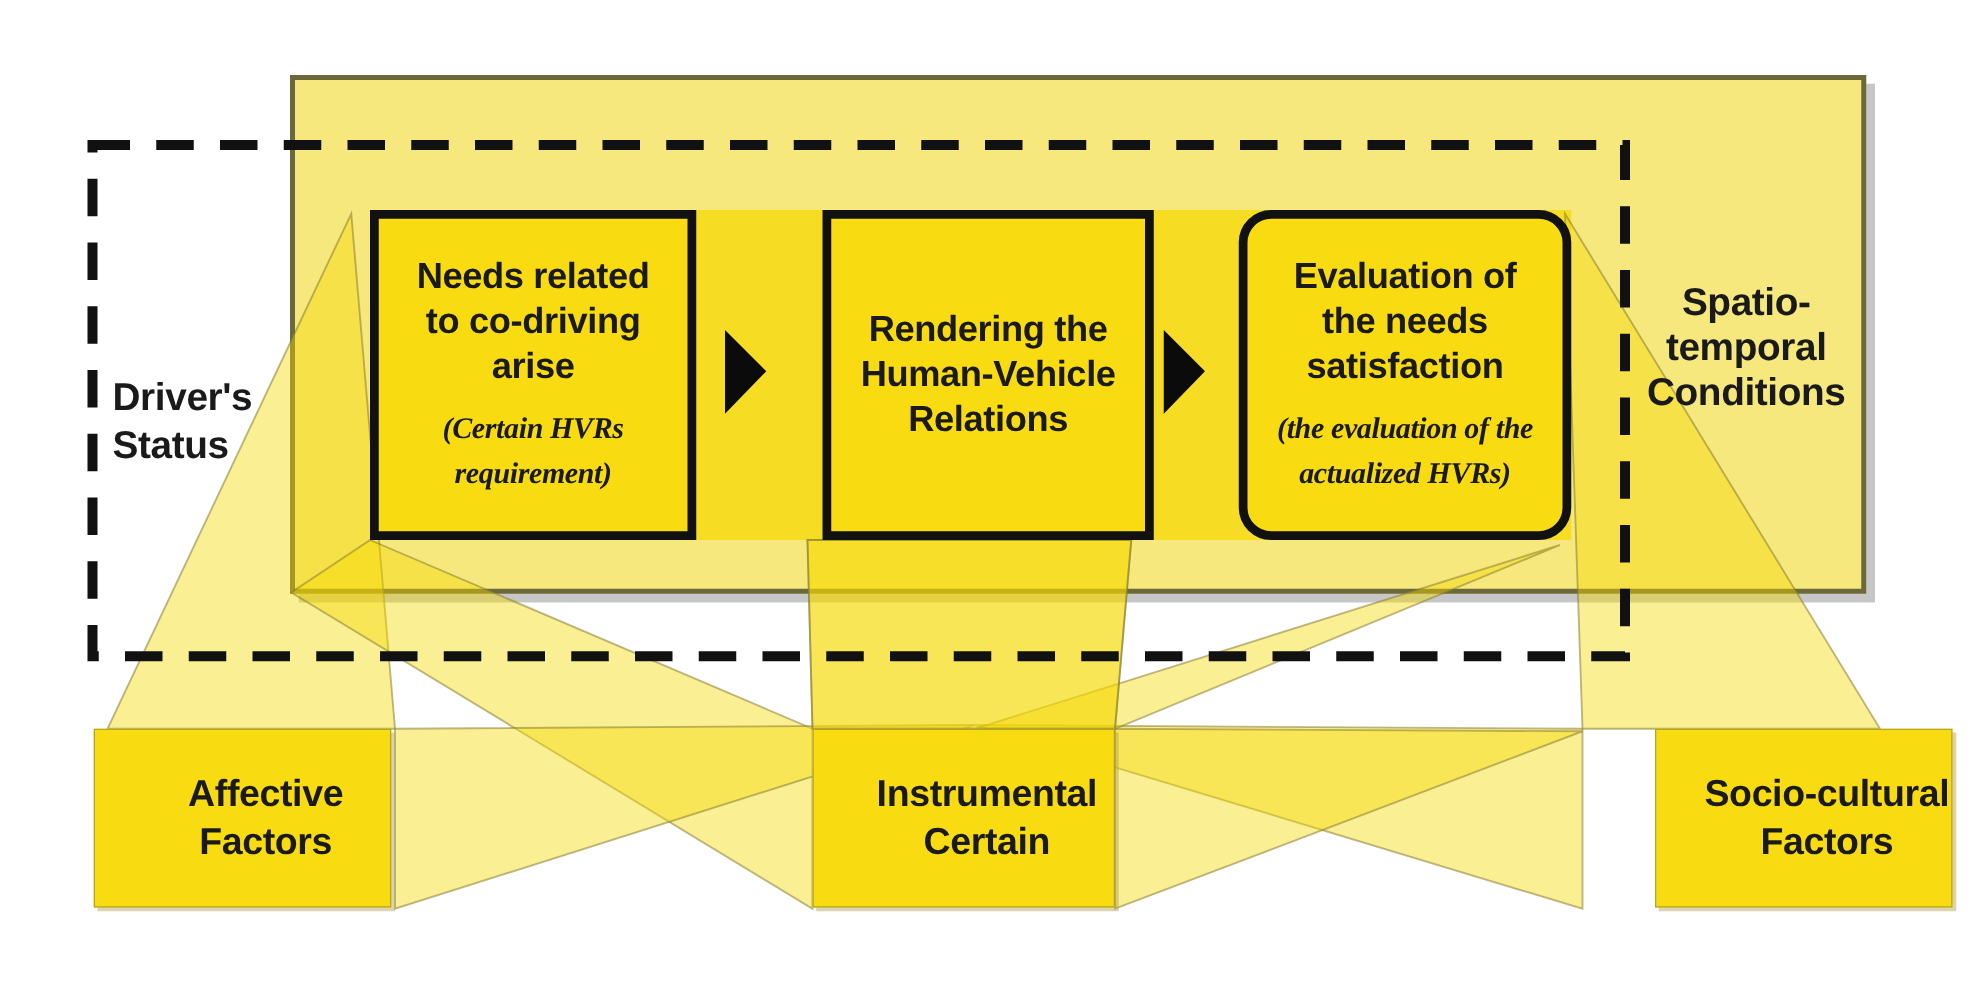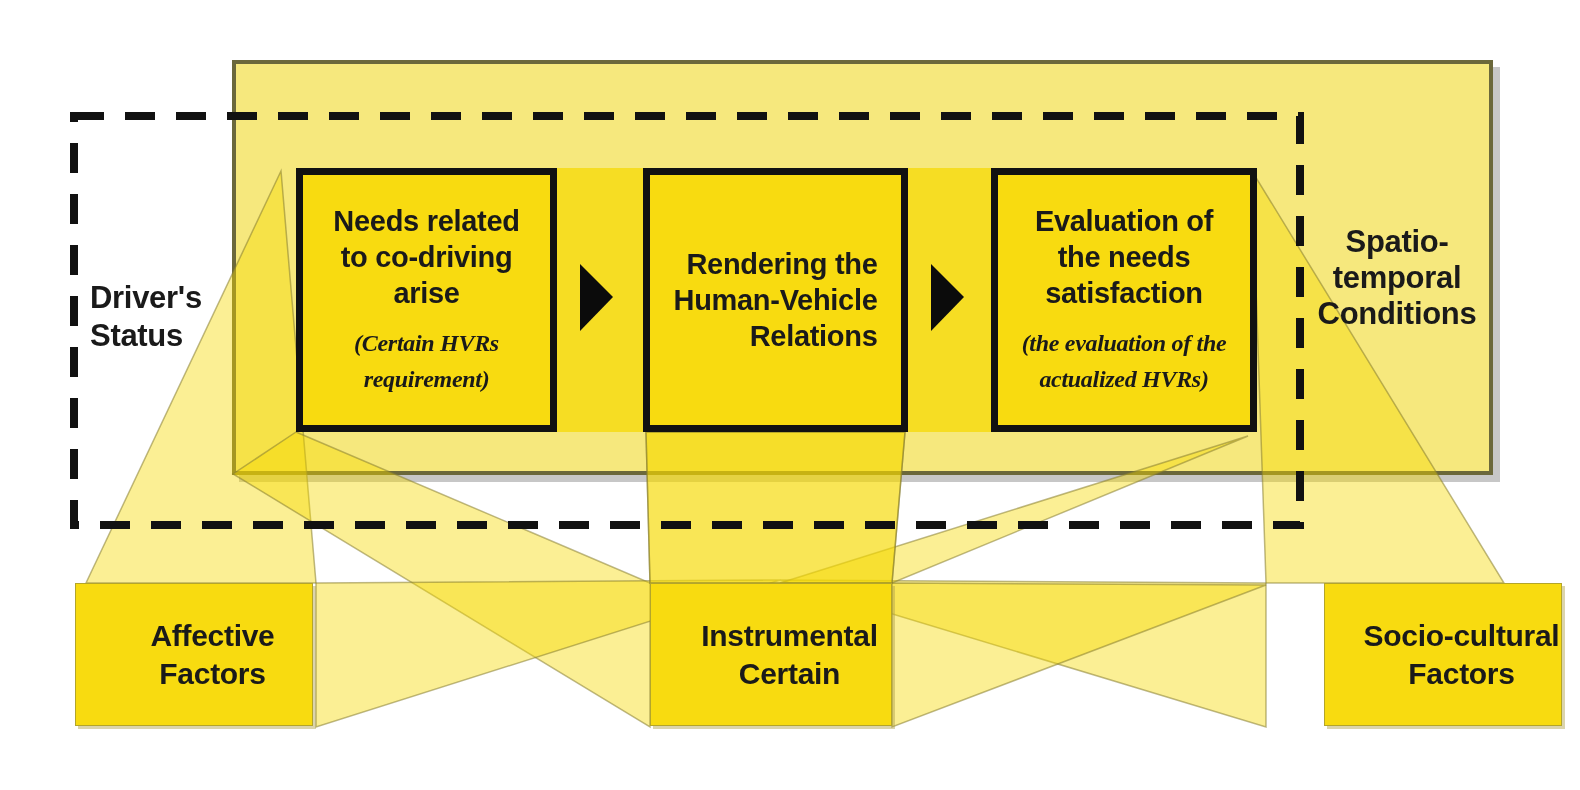--- a/index.html
+++ b/index.html
@@ -49,22 +49,22 @@
   }
   .stage-title{
     font-weight:700;font-size:29px;line-height:36px;letter-spacing:-0.3px;
     white-space:pre-line;
   }
   .stage-subtitle{
     font-weight:600;font-style:italic;font-size:24px;line-height:36px;
     white-space:pre-line;margin-top:14px;letter-spacing:-0.3px;font-family:Liberation Serif, serif;
   }
   #stage-1{left:296px;width:261px;}
-  #stage-2{left:643px;width:265px;text-align:right;}
-  #stage-3{left:991px;width:266px;}
+  #stage-2{left:658px;width:265px;}
+  #stage-3{left:991px;width:266px;border-radius:26px;}
   
   .factor-box{
     position:absolute;top:583px;height:143px;
     background:var(--box-fill);
     border:1px solid var(--factor-border);
     box-shadow:3px 3px 0 rgba(175,160,70,0.45);
     z-index:3;
     display:flex;align-items:center;justify-content:center;text-align:center;
     color:var(--text-color);
     padding-left:37px;
@@ -74,21 +74,21 @@
     white-space:pre-line;
   }
   #factor-1{left:75px;width:238px;}
   #factor-2{left:650px;width:242px;}
   #factor-3{left:1324px;width:238px;}
   
   .side-label{
     position:absolute;z-index:4;color:var(--text-color);
     font-weight:700;font-size:31px;letter-spacing:-0.3px;white-space:pre-line;
   }
-  #drivers-status-label{left:90px;top:279px;line-height:38px;text-align:left;}
+  #drivers-status-label{left:90px;top:299px;line-height:38px;text-align:left;}
   #spatio-label{left:1302px;top:224px;width:190px;line-height:36px;text-align:center;}
 </style>
 </head>
 <body>
 
 <div id="canvas">
 
   <div class="container-rect"></div>
 
   <svg id="overlay" viewBox="0 0 1580 790">

